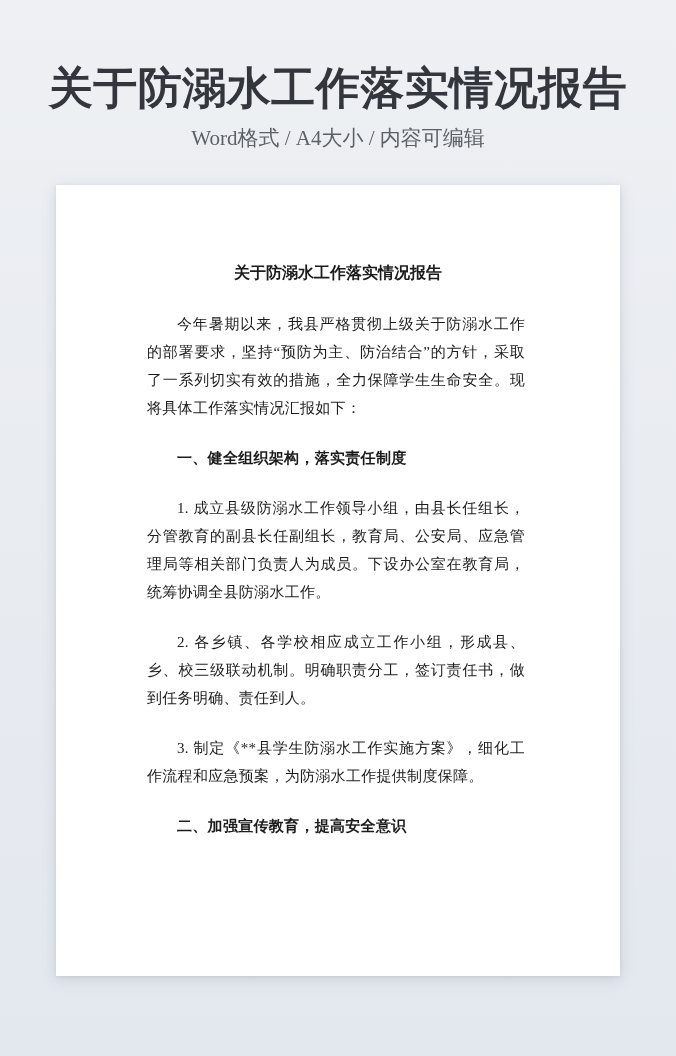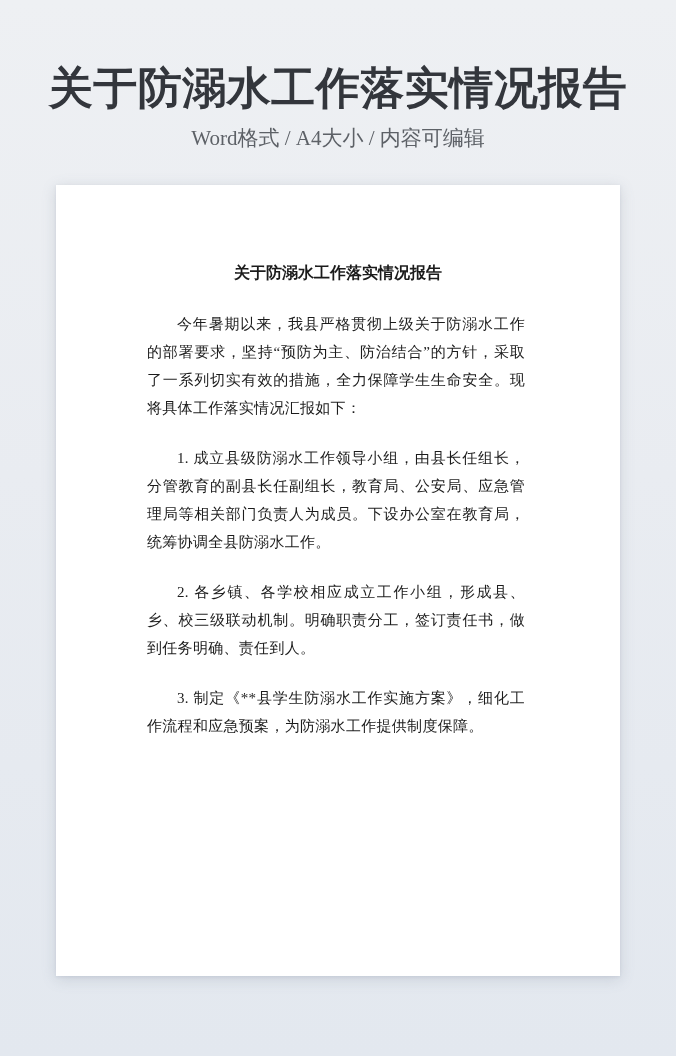--- a/index.html
+++ b/index.html
@@ -71,17 +71,19 @@
 
 <div class="header">
   <h1 class="header-title">关于防溺水工作落实情况报告</h1>
   <p class="header-subtitle">Word格式 / A4大小 / 内容可编辑</p>
 </div>
 
 <div class="paper">
   <h2 class="doc-title">关于防溺水工作落实情况报告</h2>
   <div>
       <p class="doc-para">今年暑期以来，我县严格贯彻上级关于防溺水工作的部署要求，坚持“预防为主、防治结合”的方针，采取了一系列切实有效的措施，全力保障学生生命安全。现将具体工作落实情况汇报如下：</p>
+      <p class="doc-heading">一、健全组织架构，落实责任制度</p>
       <p class="doc-para">1. 成立县级防溺水工作领导小组，由县长任组长，分管教育的副县长任副组长，教育局、公安局、应急管理局等相关部门负责人为成员。下设办公室在教育局，统筹协调全县防溺水工作。</p>
       <p class="doc-para">2. 各乡镇、各学校相应成立工作小组，形成县、乡、校三级联动机制。明确职责分工，签订责任书，做到任务明确、责任到人。</p>
       <p class="doc-para">3. 制定《**县学生防溺水工作实施方案》，细化工作流程和应急预案，为防溺水工作提供制度保障。</p>
+      <p class="doc-heading">二、加强宣传教育，提高安全意识</p>
     </div>
 </div>
 
 </body></html>

